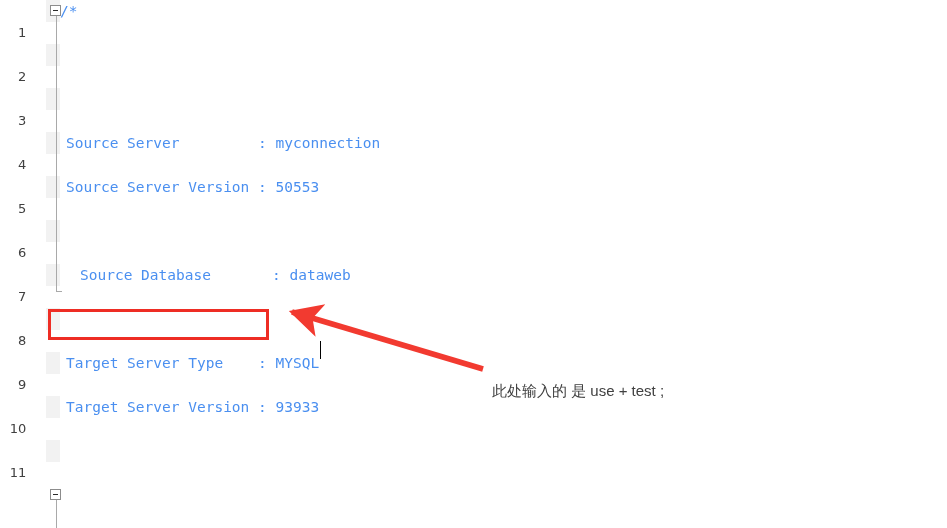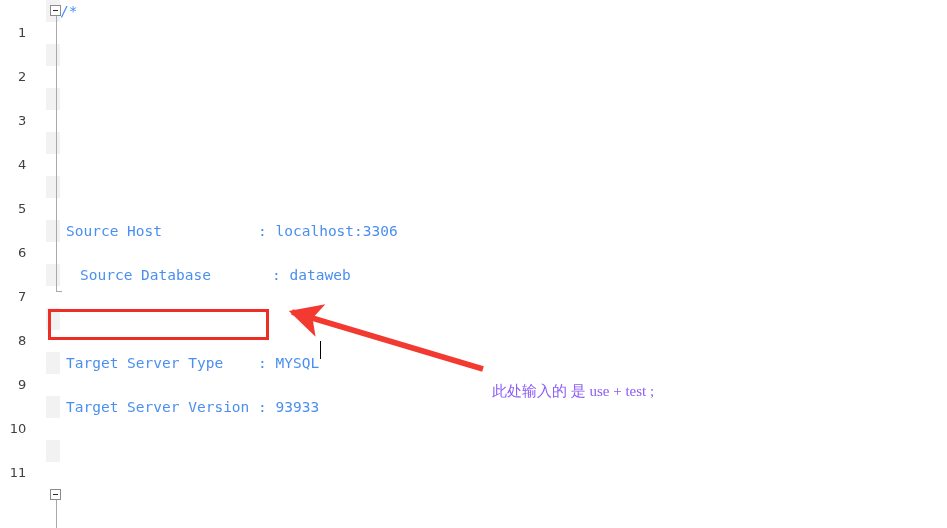--- a/index.html
+++ b/index.html
@@ -104,22 +104,22 @@
 
   
   .redbox {
     position: absolute;
     border: 3px solid #ee2d24;
     box-sizing: border-box;
     pointer-events: none;
   }
   .annot-text {
     position: absolute;
-    color: #8b5cf6;
-    font-family: Liberation Serif, serif;
+    color: #404040;
+    font-family: Liberation Sans, sans-serif;
     font-size: 15px;
     white-space: pre;
     text-align: right;
   }
   svg.arrow {
     position: absolute;
     left: 0;
     top: 0;
     width: 947px;
     height: 528px;
@@ -144,31 +144,32 @@
 
   <div class="row" style="top:44px">
     <span class="gutter-num">3</span>
     <span class="strip"></span>
     <span class="code cmt" style="left:66px"></span>
   </div>
 
   <div class="row" style="top:66px">
     <span class="gutter-num">4</span>
     <span class="strip"></span>
+    <span class="code cmt" style="left:66px">Source Server         : myconnection</span>
   </div>
 
   <div class="row" style="top:88px">
     <span class="gutter-num">5</span>
     <span class="strip"></span>
+    <span class="code cmt" style="left:66px">Source Server Version : 50553</span>
   </div>
 
   <div class="row" style="top:110px">
     <span class="gutter-num">6</span>
     <span class="strip"></span>
-    <span class="code cmt" style="left:66px">Source Host           : localhost:3306</span>
   </div>
 
   <div class="row" style="top:132px">
     <span class="gutter-num">7</span>
     <span class="strip"></span>
     <span class="code cmt" style="left:80px">Source Database       : dataweb</span>
   </div>
 
   <div class="row" style="top:154px">
     <span class="gutter-num">8</span>

